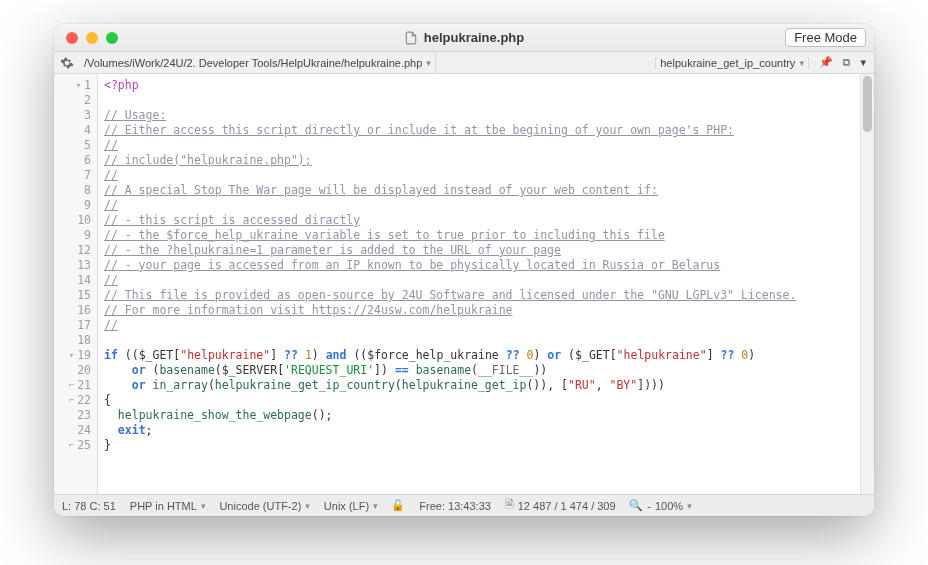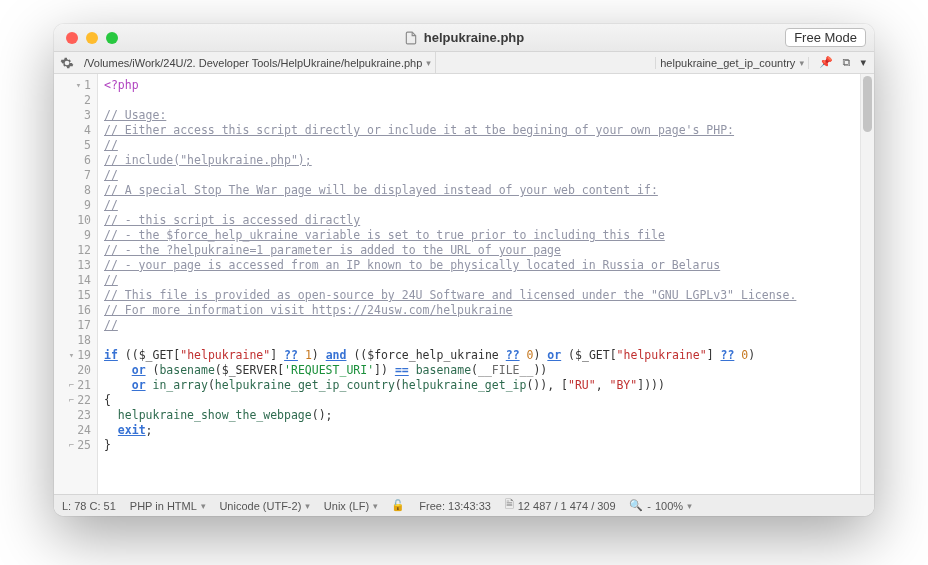--- a/index.html
+++ b/index.html
@@ -106,21 +106,21 @@
       width: 14px; background: #f3f3f3; border-left: 1px solid #e5e5e5;
       position: relative;
     }
     .scrollbar-thumb {
       position: absolute; left: 2px; right: 2px; top: 2px; height: 56px;
       background: #c4c4c4; border-radius: 6px;
     }
     
     .tok-tag { color: #b144c0; font-weight: 400; }
     .tok-comment { color: #9295a6; text-decoration: underline; }
-    .tok-keyword { color: #3772d4; font-weight: 600; text-decoration: underline; }
+    .tok-keyword { color: #3772d4; font-weight: 600; }
     .tok-var { color: #333; }
     .tok-string { color: #c03030; }
     .tok-string2 { color: #1a8f3a; }
     .tok-num { color: #c67820; }
     .tok-func { color: #2e6b4f; }
     .tok-const { color: #6a6a6a; }
     .tok-punc { color: #333; }
 
     .statusbar {
       height: 22px;

